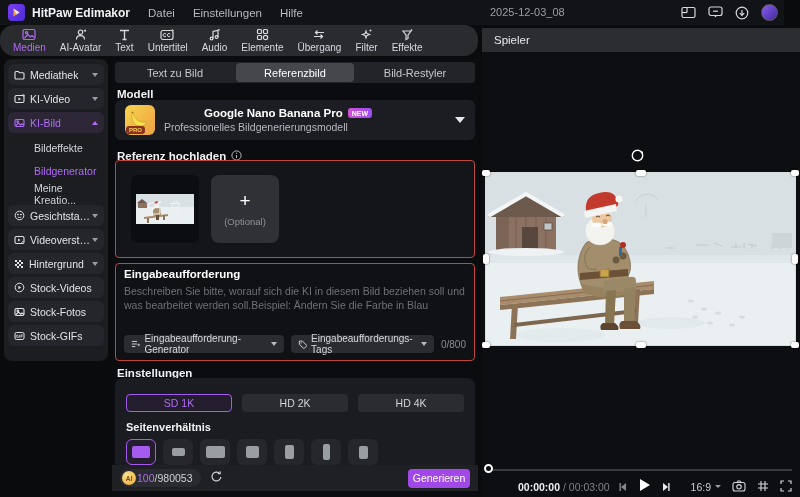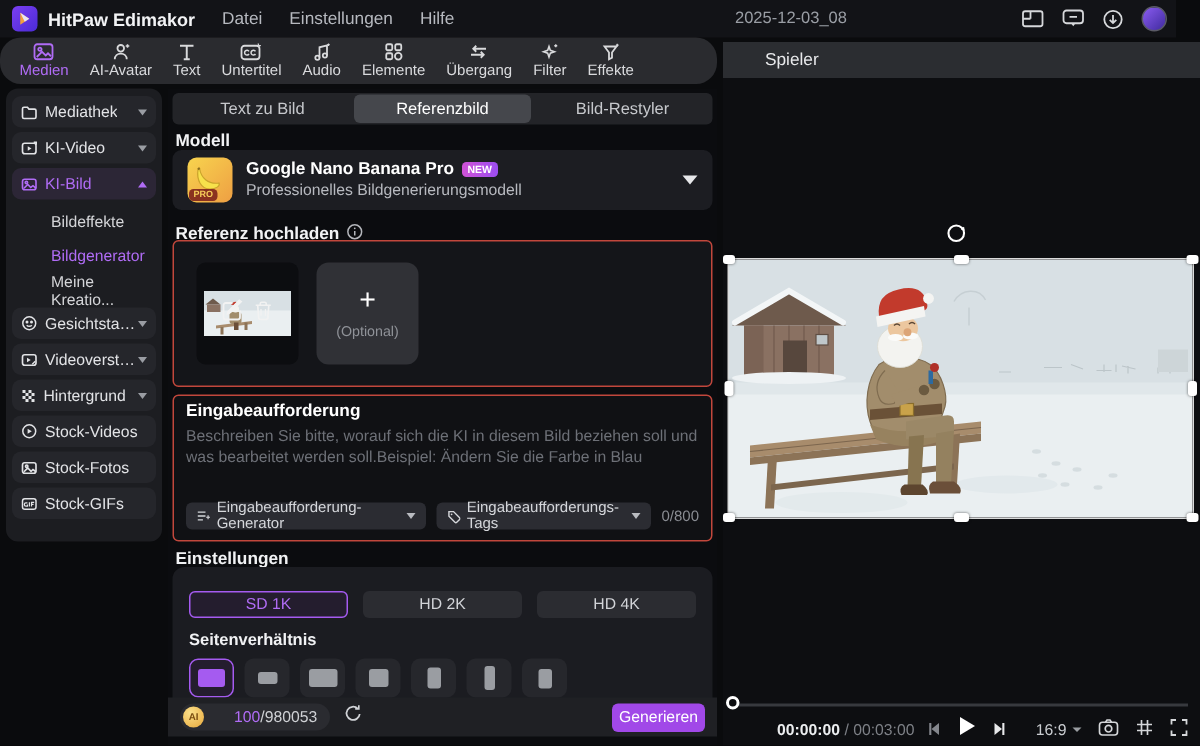--- a/index.html
+++ b/index.html
@@ -39,21 +39,21 @@
   #tabbar { left:3px; top:3px; width:360px; height:21px; background:#232428; border-radius:4px; display:flex; }
   .tab { flex:1; display:flex; align-items:center; justify-content:center; font-size:11px; color:#c6c8cc; border-radius:4px; margin:1px; cursor:pointer; }
   .tab.sel { background:#45474c; color:#ffffff; }
   .seclbl { color:#f1f2f4; font-size:11.5px; font-weight:bold; }
   #model-card { left:3px; top:41px; width:360px; height:40px; background:#1c1d22; border-radius:6px; display:flex; align-items:center; padding:0 10px; cursor:pointer; }
   #banana { width:30px; height:30px; border-radius:6px; background:linear-gradient(135deg,#f8d44e,#ee9f43); position:relative; flex:none; }
   #banana svg { position:absolute; left:3px; top:1px; }
   #pro-badge { position:absolute; left:1px; bottom:1px; background:#8a3220; color:#f6cf5a; font-size:6px; font-weight:bold; padding:1px 3px; border-radius:3px; }
   #model-meta { margin-left:9px; flex:1; }
   #model-title-row { display:flex; align-items:center; }
-  #model-name { color:#ffffff; font-size:11.5px; font-weight:bold; }
+  #model-name { color:#ffffff; font-size:11.5px; font-weight:bold;margin-left:40px; }
   #new-badge { margin-left:5px; background:linear-gradient(90deg,#d052d6,#9b4df0); color:#fff; font-size:7px; font-weight:bold; padding:1.5px 4px; border-radius:3px; }
   #model-desc { color:#b7b9bf; font-size:10.5px; margin-top:2px; }
   .caret-dn { width:0; height:0; border-left:5px solid transparent; border-right:5px solid transparent; border-top:6px solid #e6e7ea; }
   #ref-row { left:5px; top:88px; display:flex; align-items:center; gap:5px; }
   .redbox { border:1.5px solid #c1473c; border-radius:4px; background:#141519; }
   #upload-box { left:3px; top:101px; width:360px; height:98px; padding:14px 0 0 15px; display:flex; gap:12px; }
   #thumb { width:68px; height:68px; background:#0c0d10; border-radius:6px; position:relative; cursor:pointer; }
   #thumb svg.scene { position:absolute; left:5px; top:19px; }
   #thumb-icons { position:absolute; left:0; top:0; width:100%; height:100%; display:flex; align-items:center; justify-content:center; gap:6px; }
   #plus-btn { width:68px; height:68px; background:#303136; border-radius:8px; display:flex; flex-direction:column; align-items:center; justify-content:center; cursor:pointer; }
@@ -74,28 +74,28 @@
   .res-btn.sel { background:#241d2e; border:1px solid #a55bf0; color:#b06cf5; }
   #aspect-lbl { margin-top:9px; }
   #aspect-row { display:flex; gap:7px; margin-top:6px; }
   .ar-btn { width:30px; height:26px; border-radius:6px; background:#26272c; display:flex; align-items:center; justify-content:center; cursor:pointer; }
   .ar-btn.sel { background:#241d2e; border:1px solid #a55bf0; }
   .ar-shape { background:#9a9da2; border-radius:2px; }
   .ar-btn.sel .ar-shape { background:#a55bf0; }
   #footer { left:0px; top:406px; width:366px; height:26px; background:#1f2024; display:flex; align-items:center; padding:0 8px; z-index:6; }
   #credits { height:18px; background:#2a2b30; border-radius:10px; display:flex; align-items:center; padding:0 8px 0 2px; }
   #coin { width:14px; height:14px; border-radius:50%; background:radial-gradient(circle at 35% 30%,#fbe08a,#e8a93c); display:flex; align-items:center; justify-content:center; color:#7a4d12; font-size:6.5px; font-weight:bold; }
-  #credits-used { color:#b06cf5; font-size:10.5px; margin-left:20px; }
+  #credits-used { color:#b06cf5; font-size:10.5px; margin-left:1px; }
   #credits-total { color:#cfd1d5; font-size:10.5px; }
   #refresh { margin-left:9px; cursor:pointer; }
   #gen-btn { margin-left:auto; width:62px; height:19px; background:#a148e8; border-radius:4px; color:#ffffff; font-size:10.5px; display:flex; align-items:center; justify-content:center; cursor:pointer; }
 
   
   #player { left:482px; top:28px; width:318px; height:469px; background:#0d0e11; }
-  #player-header { left:0; top:0; width:318px; height:24px; background:#2b2d31; display:flex; align-items:center; padding-left:28px; color:#e8e9eb; font-size:11.5px; }
+  #player-header { left:0; top:0; width:318px; height:24px; background:#2b2d31; display:flex; align-items:center; padding-left:12px; color:#e8e9eb; font-size:11.5px; }
   #canvas { left:0; top:24px; width:318px; height:445px; background:#0d0e11; overflow:hidden; }
   #sel-img { position:absolute; left:4px; top:121px; width:309px; height:172px; outline:1px solid rgba(255,255,255,.85); cursor:move; }
   .handle { position:absolute; background:#ffffff; border-radius:2px; box-shadow:0 0 2px rgba(0,0,0,.6); z-index:3; }
   #rotate-handle { position:absolute; left:148px; top:96px; cursor:pointer; z-index:3; }
   #progress { position:absolute; left:6px; top:441px; width:304px; height:2px; background:#37393e; }
   #playhead { position:absolute; left:2px; top:436px; width:9px; height:9px; border-radius:50%; border:2px solid #ffffff; background:#0d0e11; cursor:ew-resize; z-index:3; }
   #pctrl { position:absolute; left:0; top:448px; width:318px; height:21px; display:flex; align-items:center; }
   #time { margin-left:8px; font-size:10.5px; white-space:nowrap;padding-left:28px; }
   #time .cur { color:#eceef0; font-weight:bold; }
   #time .sep, #time .tot { color:#7e8187; }

